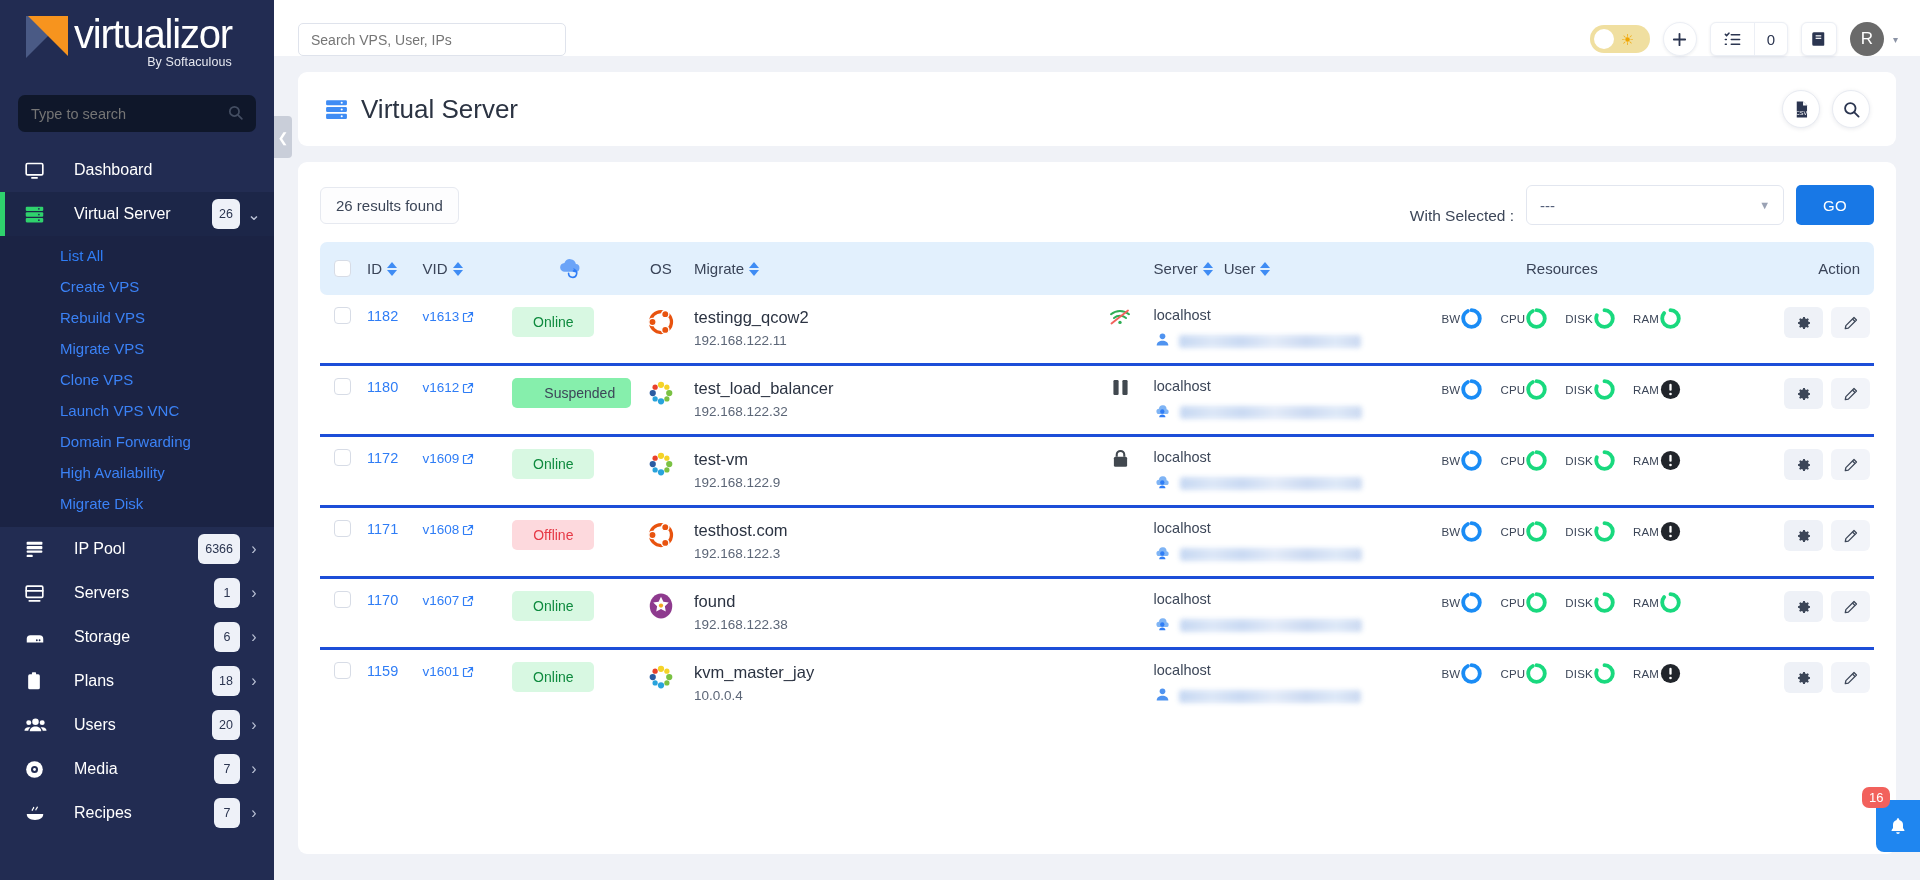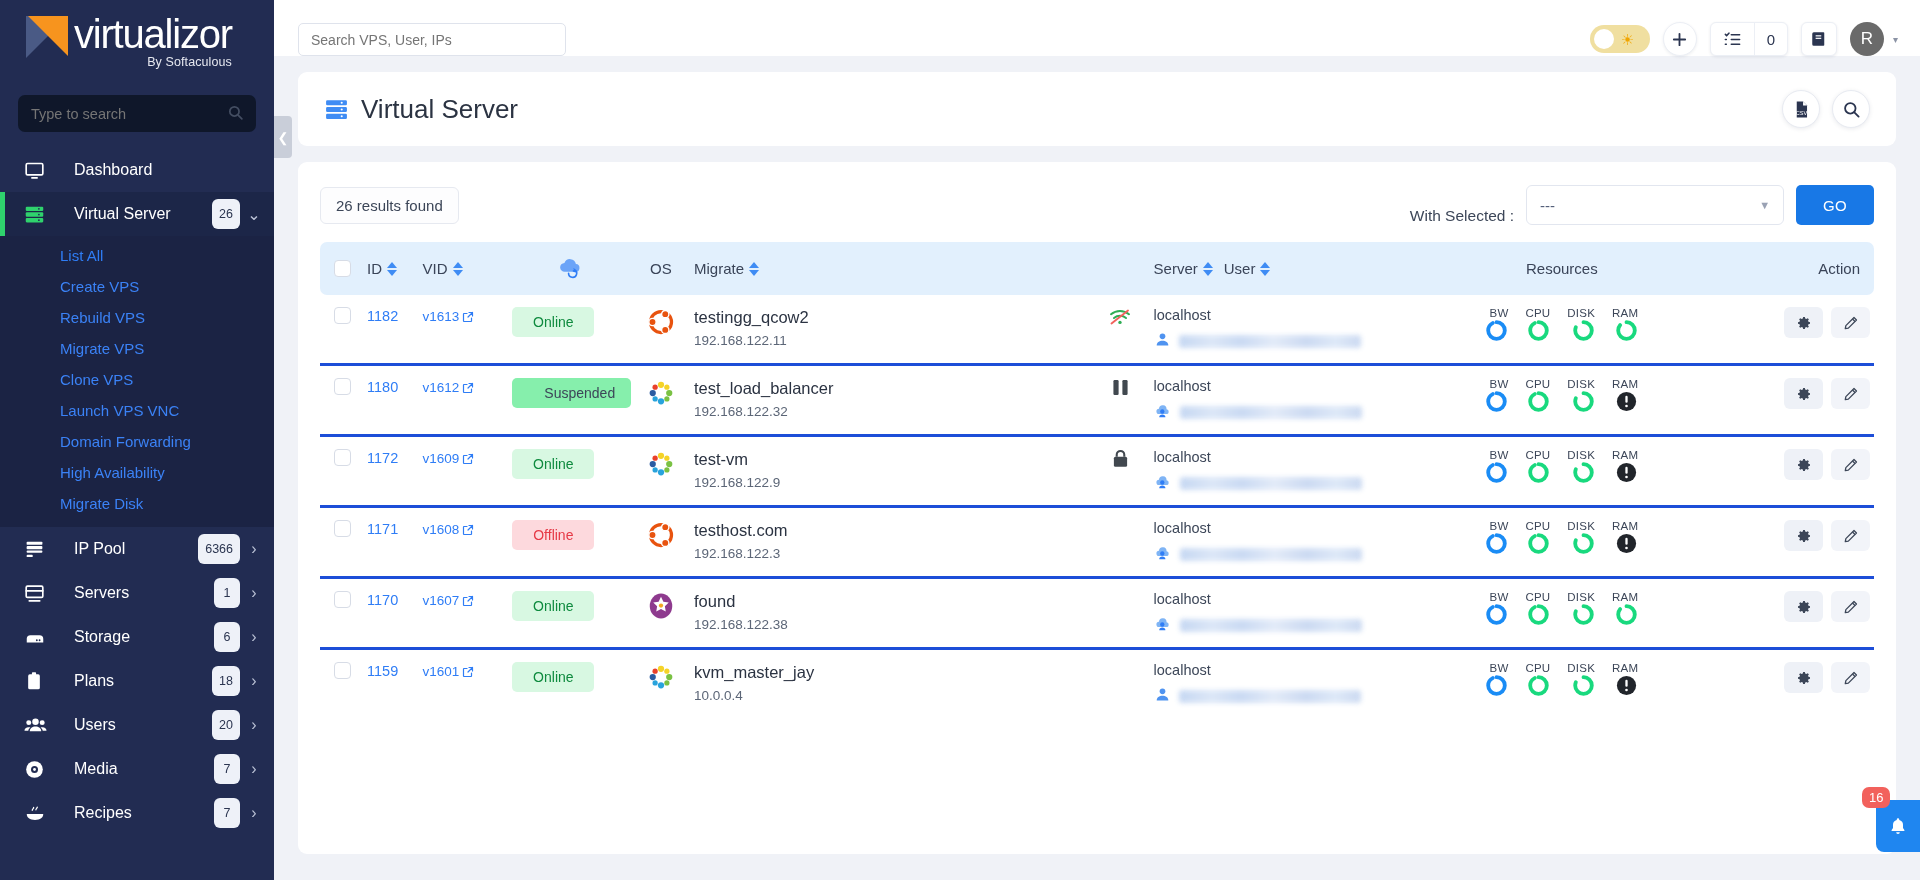--- a/index.html
+++ b/index.html
@@ -172,21 +172,21 @@
   .server-name { font-size: 14.5px; color: #3c4658; }
   .user-row { display: flex; align-items: center; gap: 8px; margin-top: 8px; }
   .redact {
     height: 13px; width: 182px; border-radius: 3px;
     background: linear-gradient(90deg,#c3d6f2 0%,#dbe6f7 18%,#c8d9f3 34%,#e2eaf8 52%,#cad9f2 70%,#dde8f8 86%,#c9d8f1 100%);
     filter: blur(2.4px); opacity: .95;
   }
 
   .res-cell { }
   .res-inner { display: flex; gap: 17px; justify-content: center; }
-  .res-item { display: flex; flex-direction: column; align-items: flex-end; }
+  .res-item { display: flex; align-items: center; }
   .res-lbl { font-size: 11.5px; color: #3c4658; letter-spacing: .2px; }
 
   .actions { display: flex; gap: 8px; justify-content: flex-end; padding-right: 4px; }
   .act-btn {
     width: 39px; height: 31px; border-radius: 6px; background: #eef1f7; border: none;
     display: flex; align-items: center; justify-content: center; cursor: pointer;
   }
   .act-btn.edit { background: #f2f4f9; }
 
   .statusicon-cell { text-align: center; }

